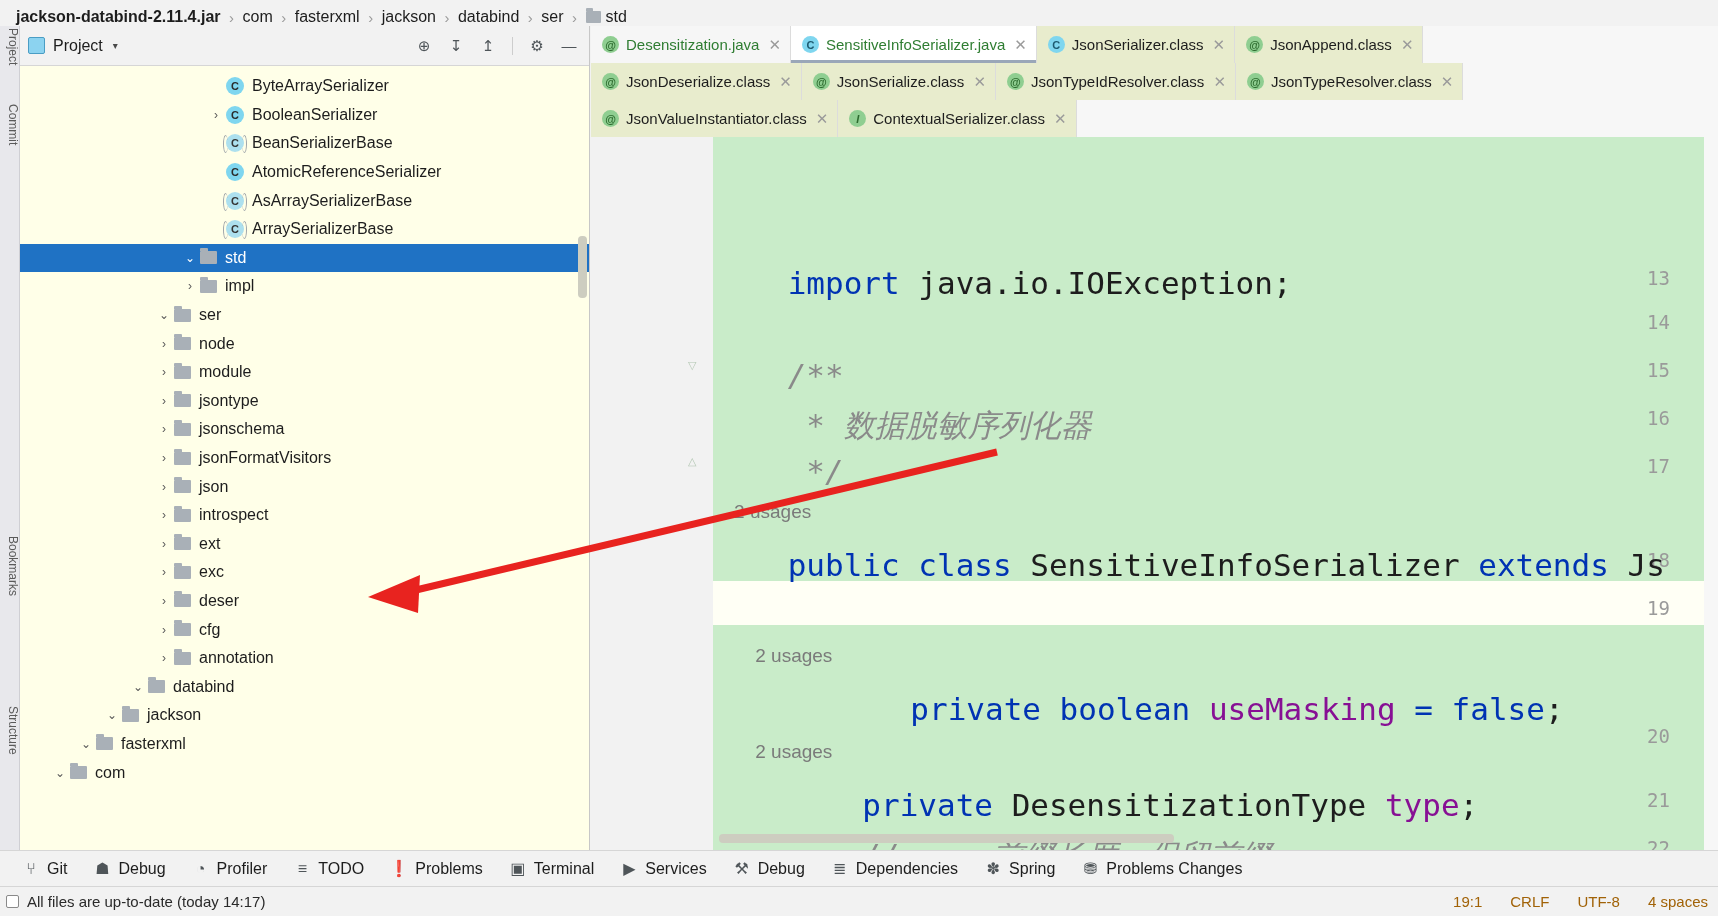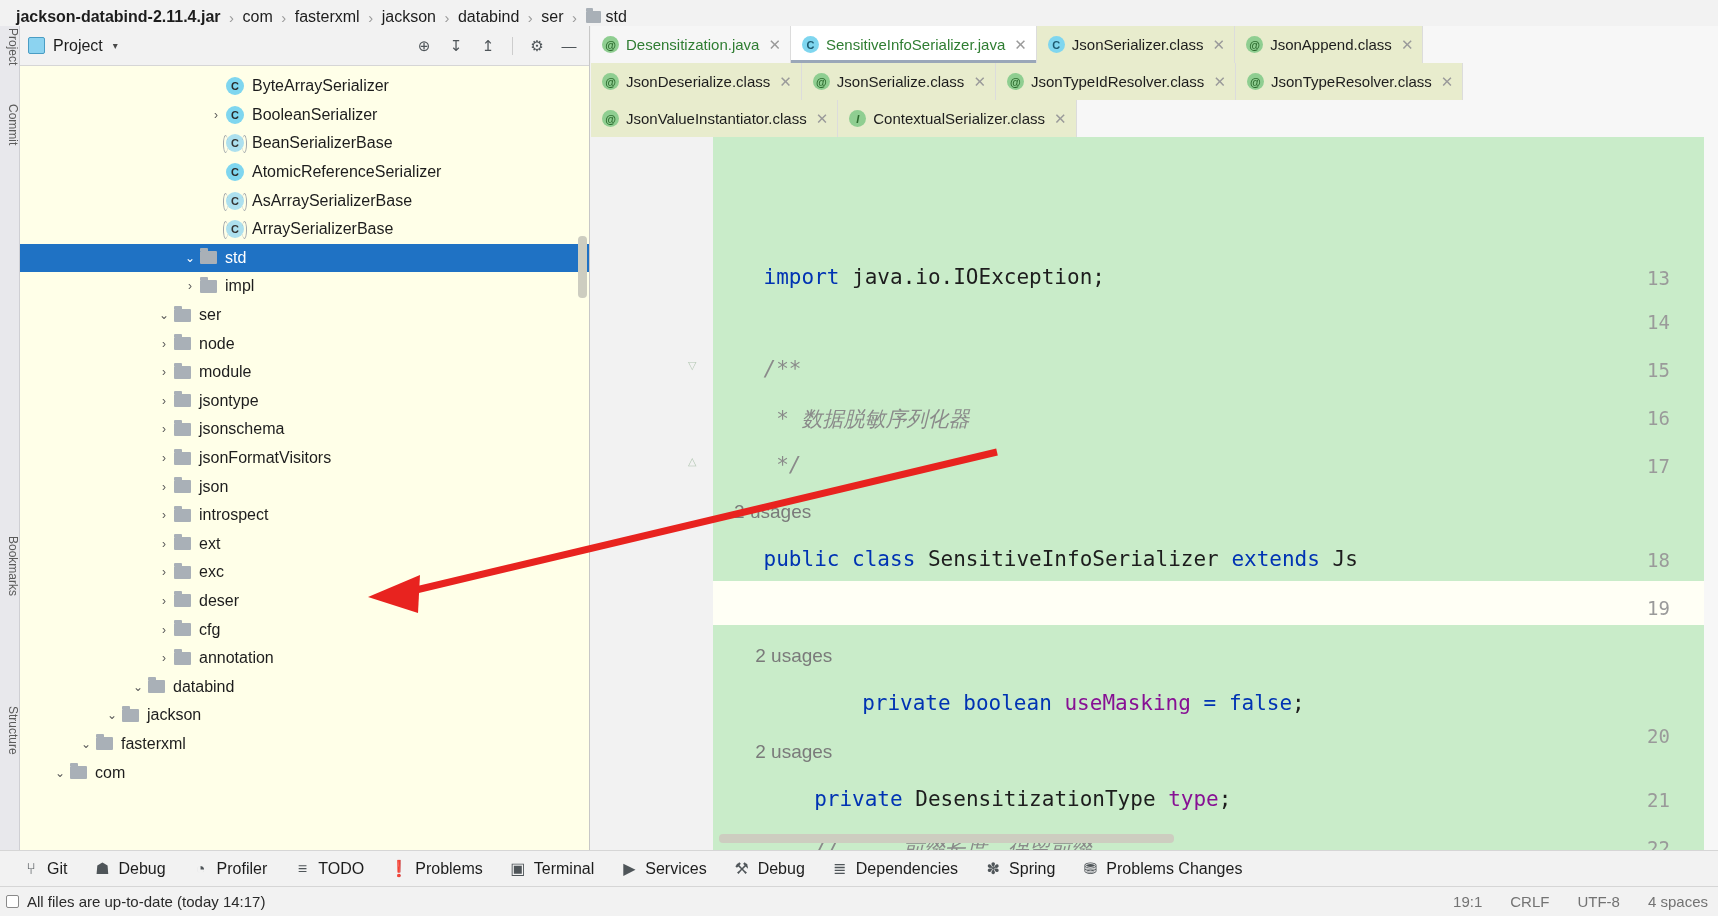--- a/index.html
+++ b/index.html
@@ -167,21 +167,21 @@
     position: absolute; left: 97px; width: 13px; height: 13px;
     color: #b4c8b4; font-size: 11px;
   }
   .code-bg {
     position: absolute; left: 122px; top: 0; width: 1005px; height: 713px;
     background: #c9ecc9;
   }
   .code-line {
     position: absolute; left: 122px; white-space: pre;
     font-family: "DejaVu Sans Mono", monospace;
-    font-size: 21px; color: #1d1d1d;
+    font-size: 31px; color: #1d1d1d;
   }
   .hint {
     position: absolute; left: 122px; white-space: pre;
     font-family: "Liberation Sans", sans-serif;
     font-size: 19px; color: #7a7a7a;
   }
   .kw   { color: #0033b3; }
   .fld  { color: #871094; }
   .cmt  { color: #8a8a8a; font-style: italic; }
   .white-gap {
@@ -219,21 +219,21 @@
     position: absolute; left: 0; bottom: 0; width: 1718px; height: 30px;
     background: #f2f2f2; border-top: 1px solid #d6d6d6;
     display: flex; align-items: center; font-size: 15px; color: #2a2a2a;
   }
   .status-left { display: flex; align-items: center; gap: 8px; padding-left: 6px; }
   .status-check {
     width: 13px; height: 13px; border: 1px solid #8a8a8a; background: #fff; border-radius: 2px;
   }
   .status-right {
     position: absolute; right: 10px; display: flex; gap: 28px; align-items: center;
-    color: #737373;
+    color: #a16207;
   }
 </style>
 </head>
 <body>
 
 <div id="app">
 
   <div class="breadcrumb-bar">
     <span class="crumb crumb-jar">jackson-databind-2.11.4.jar</span>
     <span class="crumb-sep">›</span>

